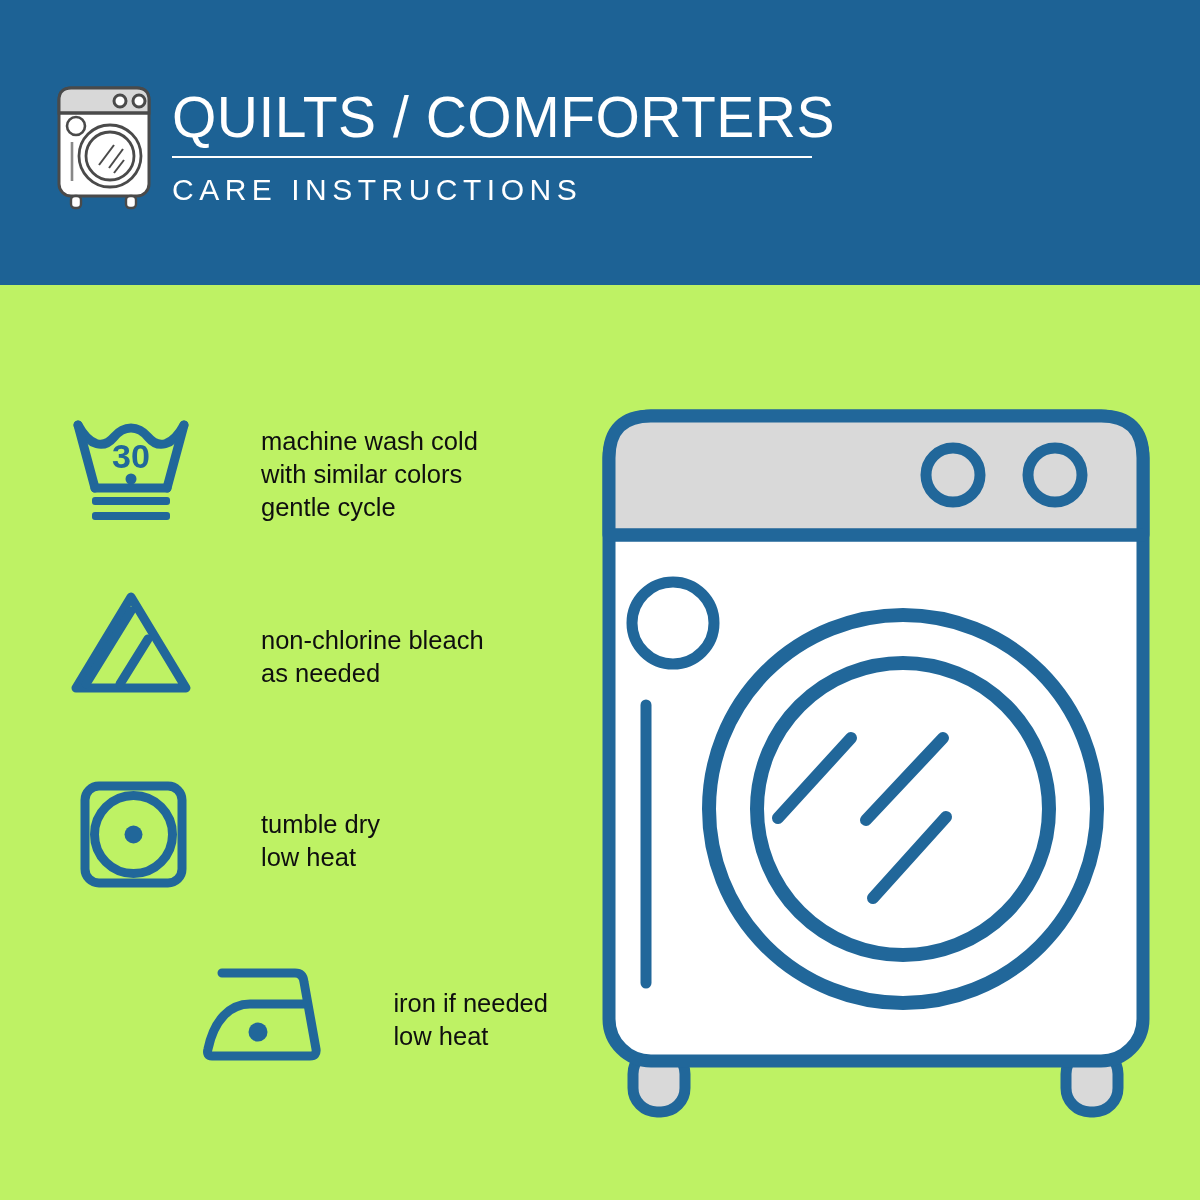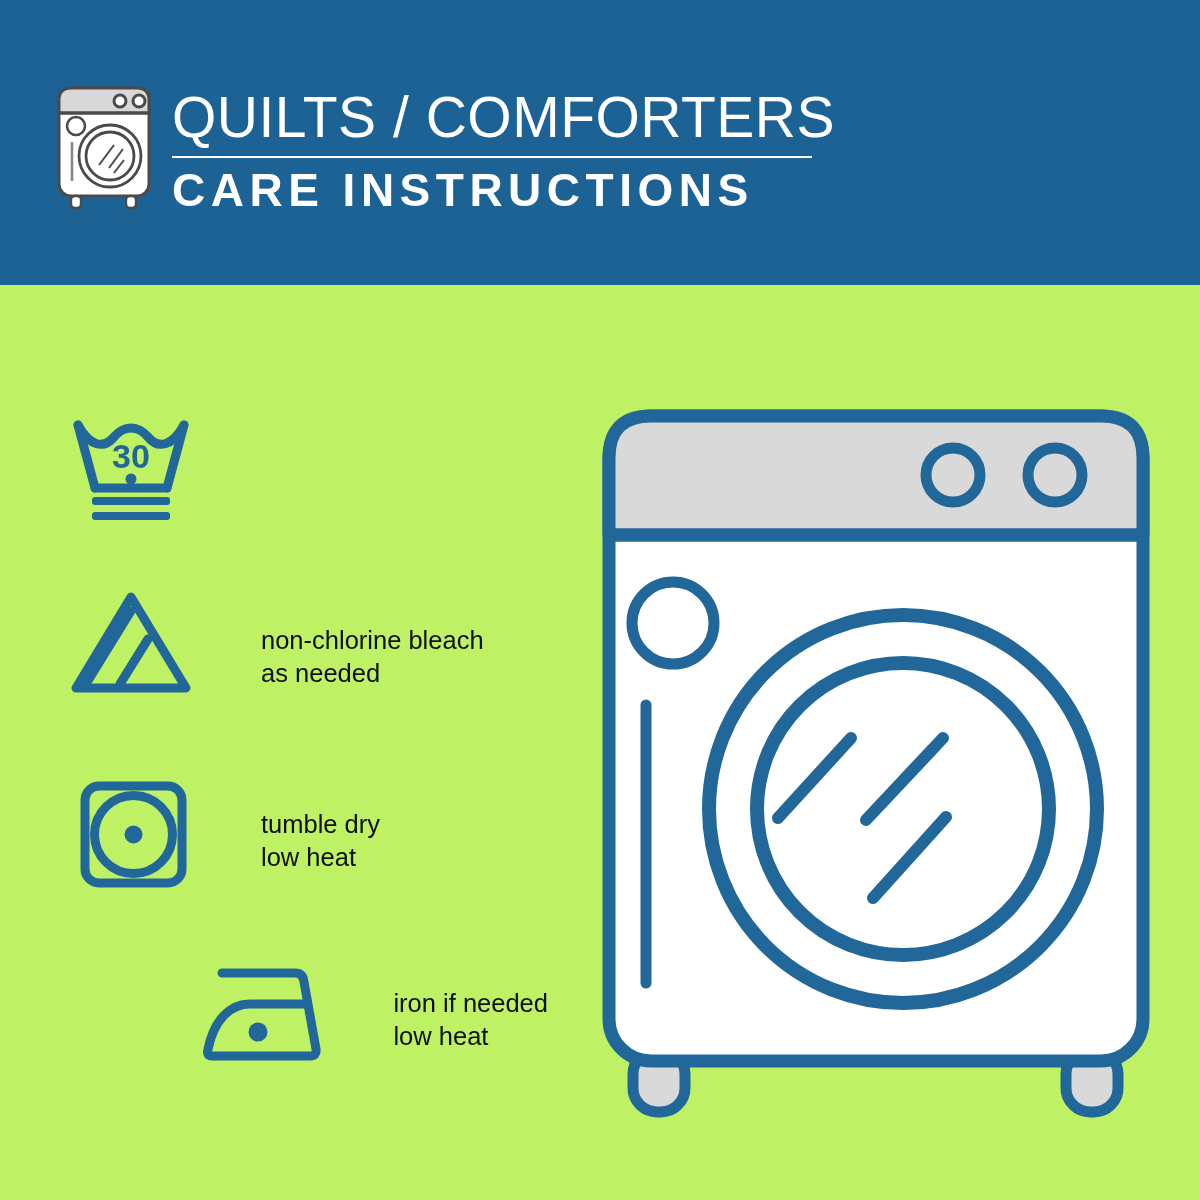--- a/index.html
+++ b/index.html
@@ -49,23 +49,23 @@
     white-space: nowrap;
     font-stretch: condensed;
   }
   #title-rule {
     height: 2px;
     background: #ffffff;
     margin: 8px 0 6px 0;
     width: 640px;
   }
   #title-line2 {
-    font-size: 46px;
+    font-size: 30px;
     line-height: 52px;
-    font-weight: bold;
+    font-weight: normal;
     color: #ffffff;
     letter-spacing: 5.5px;
     white-space: nowrap;
   }
 
   
   #care-list {
     position: absolute;
     left: 8px;
     top: 285px;
@@ -168,20 +168,23 @@
           <line x1="27" y1="75" x2="99" y2="75" stroke="#21679a" stroke-width="9" stroke-linecap="round"></line>
 
           <text x="63" y="55" text-anchor="middle" font-family="'Liberation Sans', sans-serif" font-size="34" font-weight="bold" fill="#21679a">30</text>
 
           <circle cx="63" cy="66" r="5.5" fill="#21679a"></circle>
 
           <rect x="24" y="84" width="78" height="8" rx="3" fill="#21679a"></rect>
           <rect x="24" y="99" width="78" height="8" rx="3" fill="#21679a"></rect>
         </svg>
       </div>
+      <div class="care-text">machine wash cold
+with similar colors
+gentle cycle</div>
     </div>
 
     <div class="care-row" id="care-row-1">
       <div class="care-symbol">
         <svg viewBox="0 0 130 110" width="130" height="110">
           <path d="M63 10 L118 101 L8 101 Z" fill="none" stroke="#21679a" stroke-width="9" stroke-linejoin="round" stroke-linecap="round"></path>
           <line x1="63" y1="24" x2="18" y2="97" stroke="#21679a" stroke-width="9" stroke-linecap="round"></line>
           <line x1="80" y1="52" x2="52" y2="97" stroke="#21679a" stroke-width="9" stroke-linecap="round"></line>
         </svg>
       </div>

